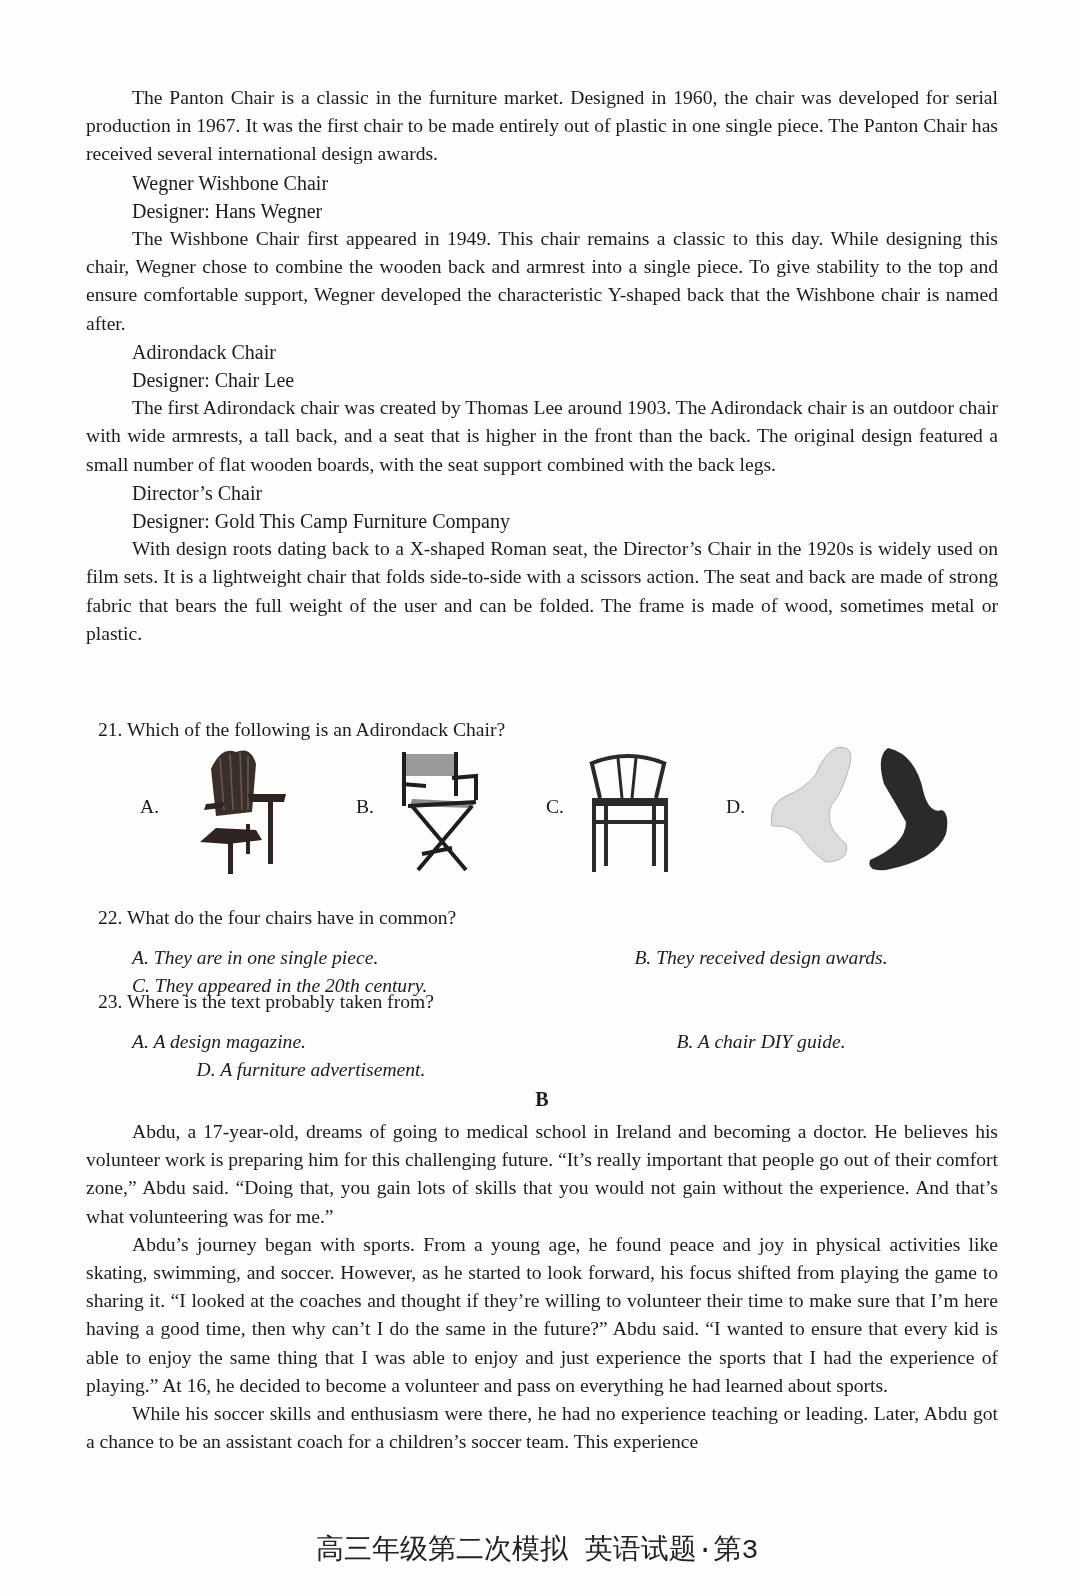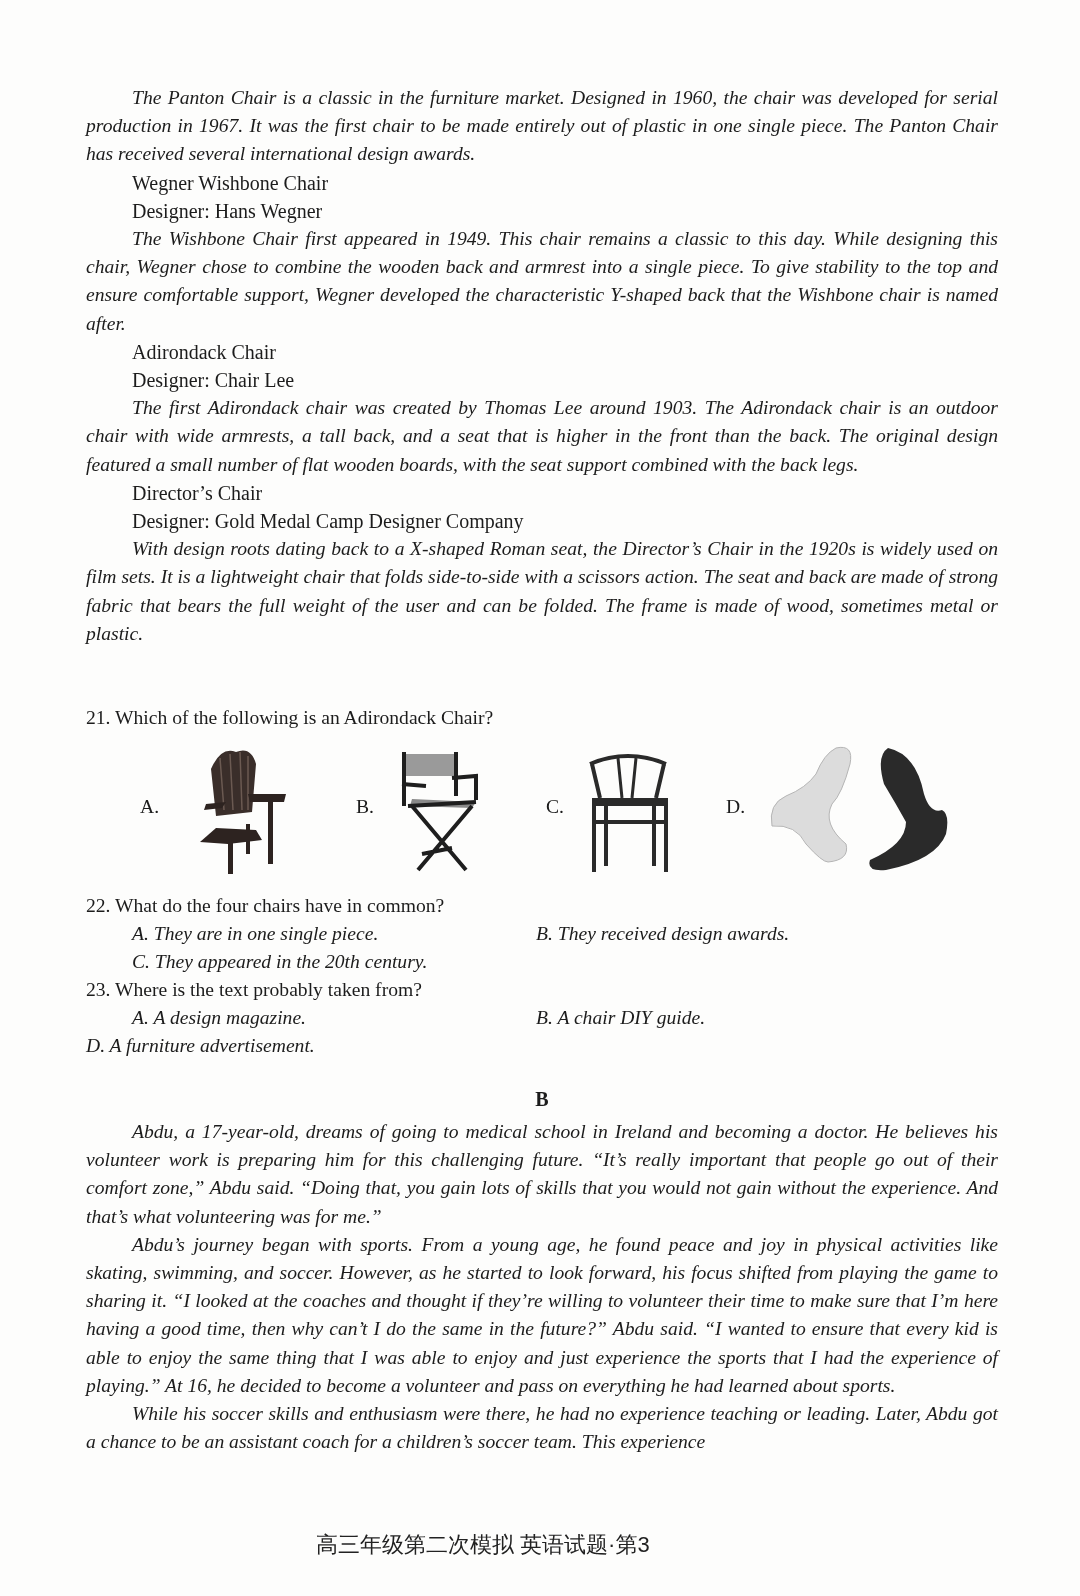--- a/index.html
+++ b/index.html
@@ -6,40 +6,40 @@
   body {
     width: 1080px; height: 1596px; overflow: hidden;
     background: #fdfdfc;
     font-family: "Liberation Serif", "DejaVu Serif", serif;
     color: #1c1c1c;
     position: relative;
   }
   .page { position: absolute; left: 86px; top: 84px; width: 912px; }
   .p {
     font-size: 19.6px; line-height: 28.2px; text-align: justify;
-    text-indent: 46px; margin: 0; font-style: italic;
+    text-indent: 46px; margin: 0;
   }
   .h {
     font-weight: normal; font-size: 20px; line-height: 28.2px;
     margin: 0 0 0 46px;
   }
-  .q-title { font-size: 19.6px; line-height: 28px; margin: 0; }
+  .q-title { font-size: 19.6px; line-height: 28px; margin: 12px; }
   .q21 { position: absolute; left: 0; top: 620px; }
   .choices-img { position: absolute; left: 0; top: 660px; width: 912px; height: 130px; }
   .ci { position: absolute; top: 0; height: 130px; }
   .ci .lbl { position: absolute; top: 52px; font-size: 19.6px; }
   .ci svg { position: absolute; top: 0; }
   .opts { position: absolute; left: 0; width: 912px; }
   .opt-row { display: flex; height: 28px; line-height: 28px; font-size: 19.6px; font-style: italic; }
   .opt-row .o { width: 450px; padding-left: 46px; box-sizing: border-box; }
-  .opt-row .o2 { padding-left: 0; }
+  .opt-row .o2 { padding-left: 0; text-align: center; }
   .sec-b { position: absolute; left: 0; width: 912px; text-align: center; font-weight: bold; font-size: 20px; }
   .footer {
-    position: absolute; left: 316px; top: 1530px; font-size: 22px;
-    font-family: Liberation Sans, sans-serif; color: #222; letter-spacing: 0px;
+    position: absolute; left: 316px; top: 1530px; font-size: 28px;
+    font-family: Liberation Mono, monospace; color: #222; letter-spacing: 0px;
   }
 </style>
 </head>
 <body>
 
 <div class="page">
 
   <p class="p">The Panton Chair is a classic in the furniture market. Designed in 1960, the chair was developed for serial production in 1967. It was the first chair to be made entirely out of plastic in one single piece. The Panton Chair has received several international design awards.</p>
 
   <div>
@@ -47,21 +47,21 @@
     <p class="h">Designer: Hans Wegner</p>
     <p class="p">The Wishbone Chair first appeared in 1949. This chair remains a classic to this day. While designing this chair, Wegner chose to combine the wooden back and armrest into a single piece. To give stability to the top and ensure comfortable support, Wegner developed the characteristic Y-shaped back that the Wishbone chair is named after.</p>
   </div>
   <div>
     <p class="h">Adirondack Chair</p>
     <p class="h">Designer: Chair Lee</p>
     <p class="p">The first Adirondack chair was created by Thomas Lee around 1903. The Adirondack chair is an outdoor chair with wide armrests, a tall back, and a seat that is higher in the front than the back. The original design featured a small number of flat wooden boards, with the seat support combined with the back legs.</p>
   </div>
   <div>
     <p class="h">Director’s Chair</p>
-    <p class="h">Designer: Gold Medal Camp Designer Company</p>
+    <p class="h">Designer: Gold This Camp Furniture Company</p>
     <p class="p">With design roots dating back to a X-shaped Roman seat, the Director’s Chair in the 1920s is widely used on film sets. It is a lightweight chair that folds side-to-side with a scissors action. The seat and back are made of strong fabric that bears the full weight of the user and can be folded. The frame is made of wood, sometimes metal or plastic.</p>
   </div>
 
   <p class="q-title q21">21. Which of the following is an Adirondack Chair?</p>
 
   <div class="choices-img">
 
     <div class="ci" style="left:50px;width:200px;">
       <span class="lbl" style="left:4px;">A.</span>
       <svg width="120" height="130" style="left:40px;" viewBox="0 0 120 130">

